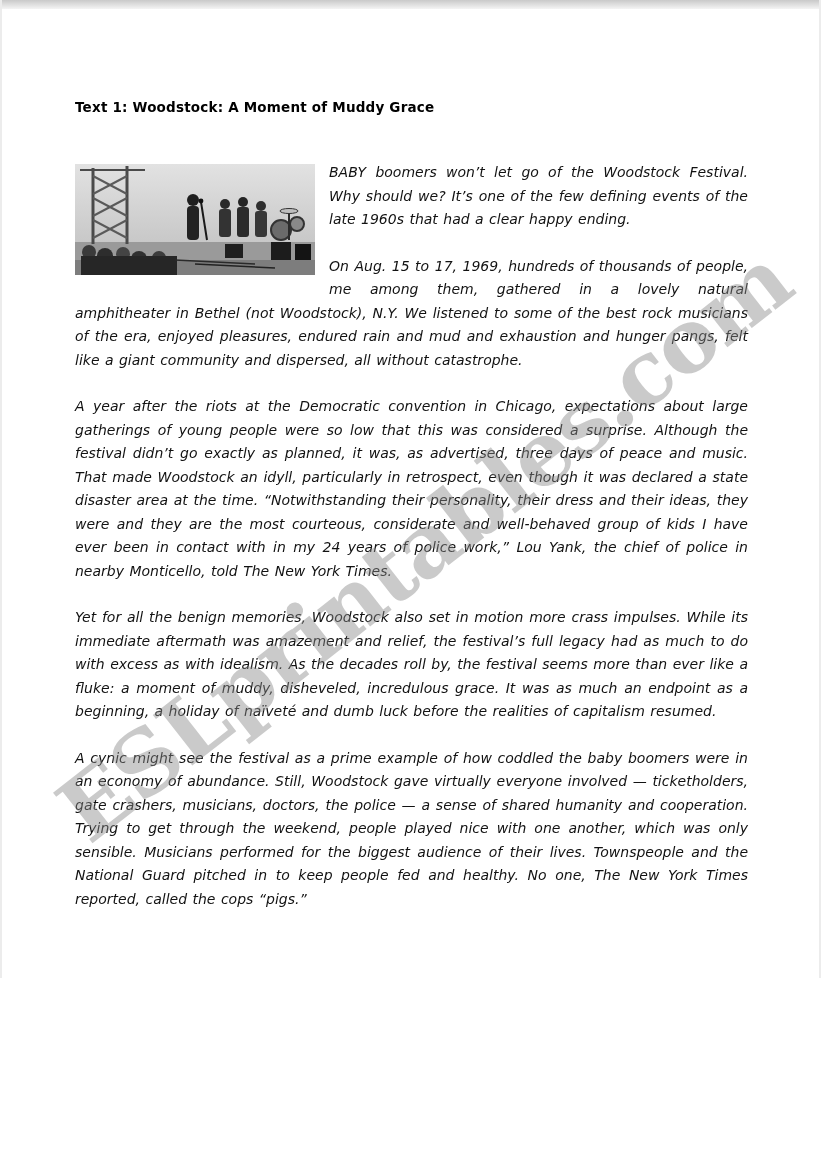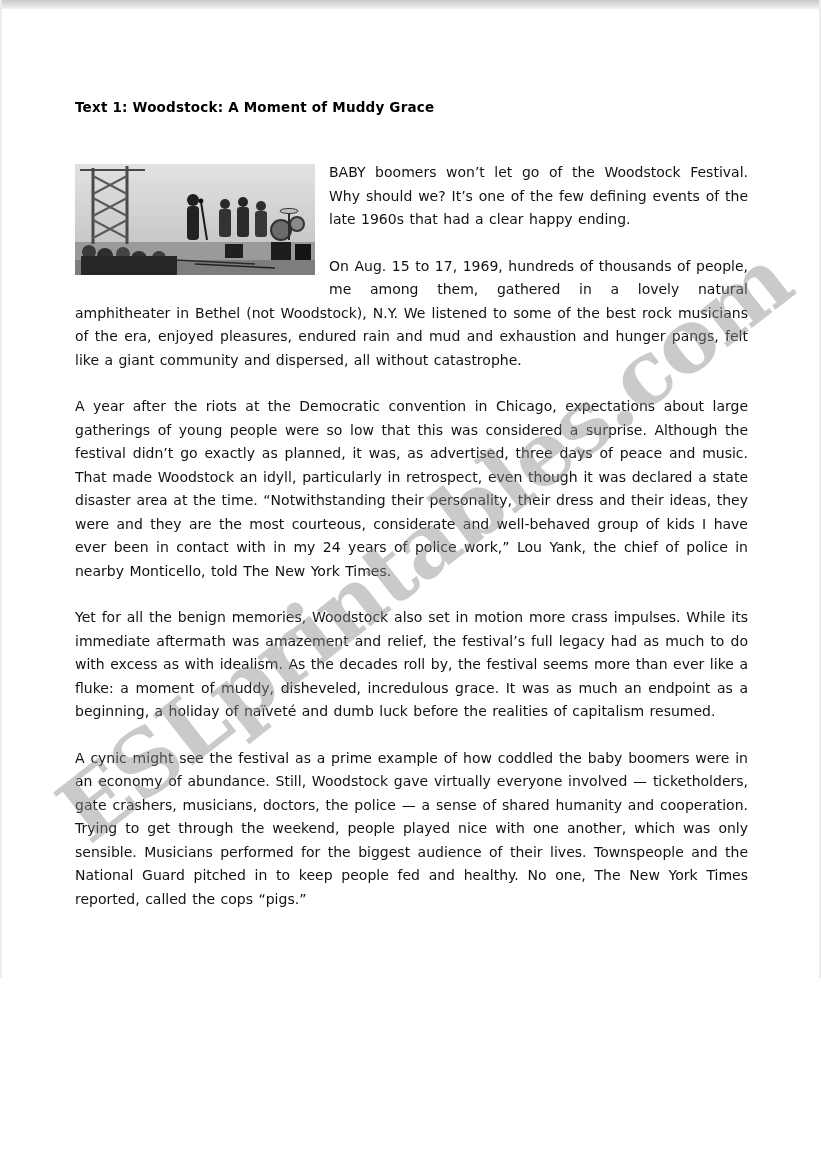--- a/index.html
+++ b/index.html
@@ -31,20 +31,21 @@
     color: #000;
     margin: 0 0 46px 0;
     letter-spacing: 0.2px;
   }
   .article {
     font-size: 14px;
     line-height: 23.5px;
     text-align: justify;
     color: #121212;
     word-spacing: 1px;
+    font-style: italic;
   }
   .article p { margin: 0 0 23px 0; }
   .photo {
     float: left;
     width: 240px;
     height: 111px;
     margin: 3px 14px 6px 0;
     padding: 0;
     background: #cfcfcf;
   }

